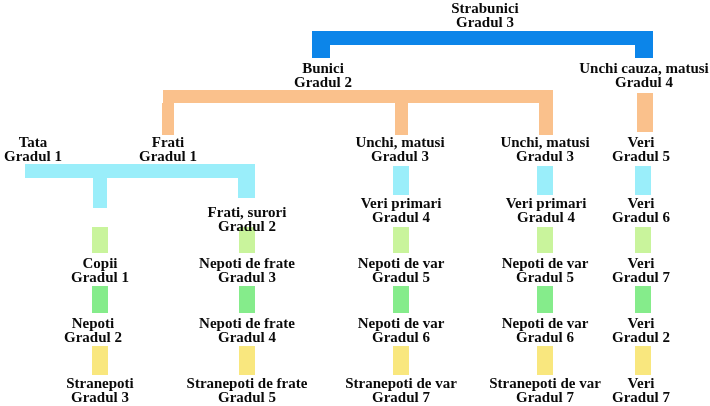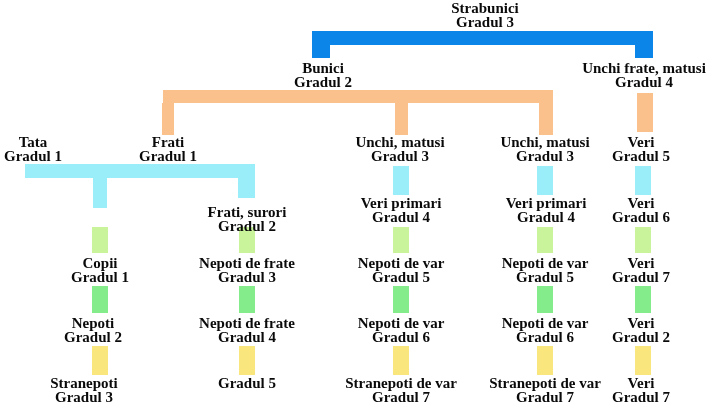--- a/index.html
+++ b/index.html
@@ -75,21 +75,21 @@
   <div class="node" style="left:485px;top:2px">
     <div>Strabunici</div>
     <div>Gradul 3</div>
   </div>
 
   <div class="node" style="left:323px;top:62px">
     <div>Bunici</div>
     <div>Gradul 2</div>
   </div>
   <div class="node" style="left:644px;top:62px">
-    <div>Unchi frate, matusi</div>
+    <div>Unchi cauza, matusi</div>
     <div>Gradul 4</div>
   </div>
 
   <div class="node" style="left:33px;top:136px">
     <div>Tata</div>
     <div>Gradul 1</div>
   </div>
   <div class="node" style="left:168px;top:136px">
     <div>Frati</div>
     <div>Gradul 1</div>
@@ -159,25 +159,26 @@
   </div>
   <div class="node" style="left:545px;top:317px">
     <div>Nepoti de var</div>
     <div>Gradul 6</div>
   </div>
   <div class="node" style="left:641px;top:317px">
     <div>Veri</div>
     <div>Gradul 2</div>
   </div>
 
-  <div class="node" style="left:84px;top:377px">
+  <div class="node" style="left:100px;top:377px">
     <div>Stranepoti</div>
     <div>Gradul 3</div>
   </div>
   <div class="node" style="left:247px;top:377px">
+    <div>Stranepoti de frate</div>
     <div>Gradul 5</div>
   </div>
   <div class="node" style="left:401px;top:377px">
     <div>Stranepoti de var</div>
     <div>Gradul 7</div>
   </div>
   <div class="node" style="left:545px;top:377px">
     <div>Stranepoti de var</div>
     <div>Gradul 7</div>
   </div>

